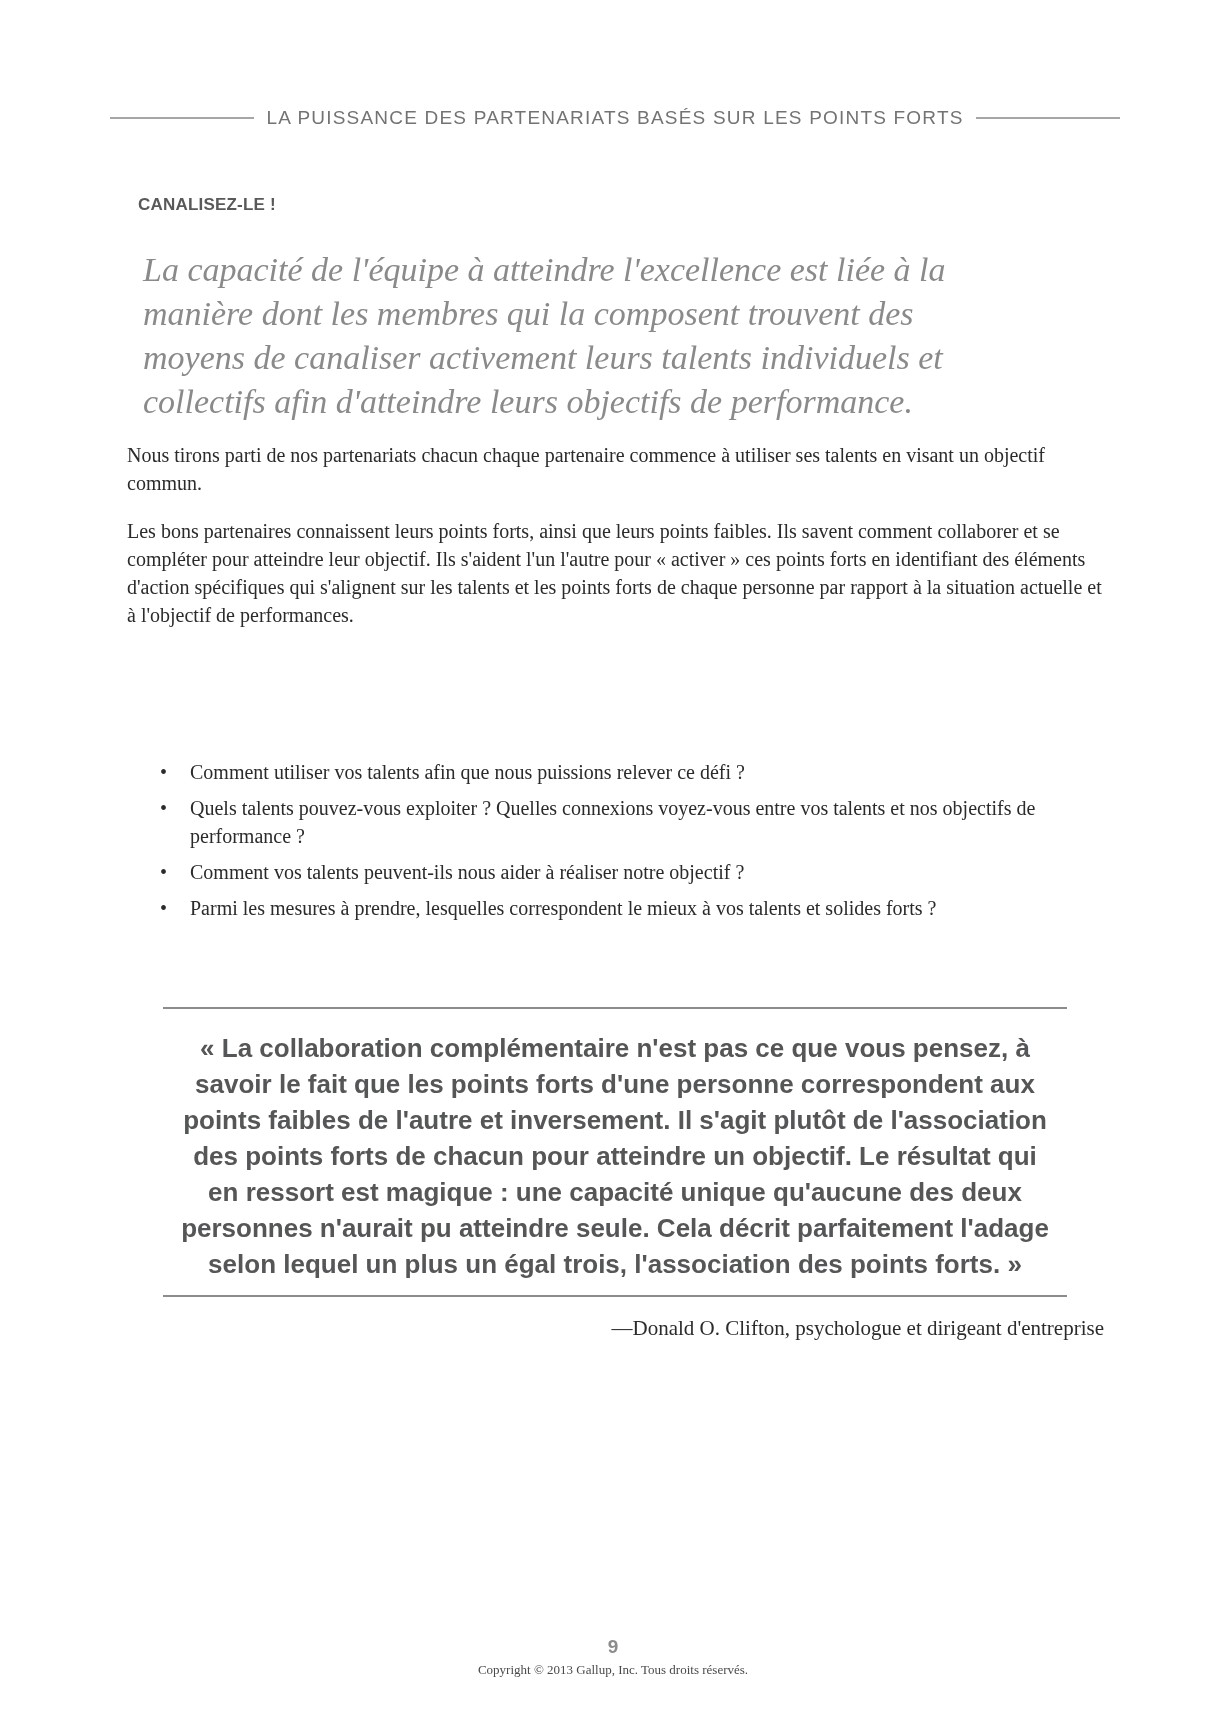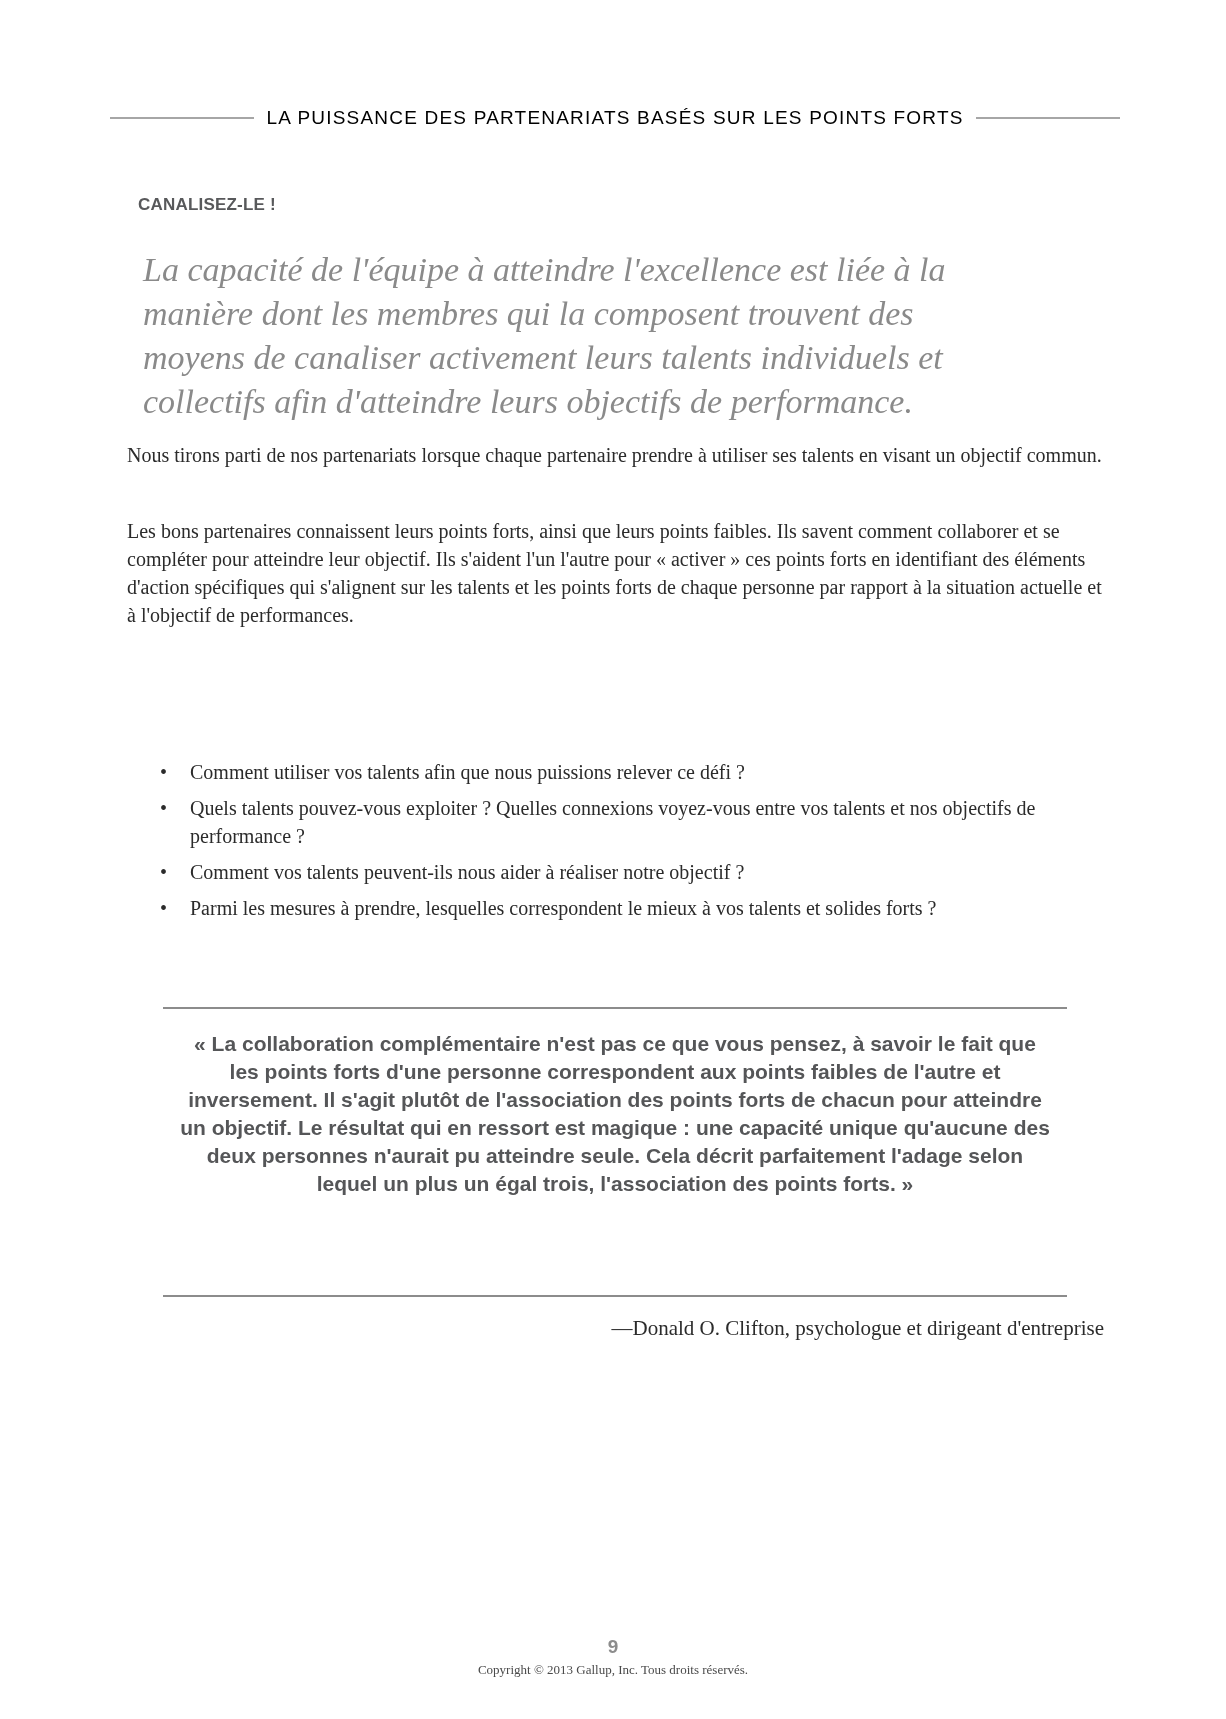--- a/index.html
+++ b/index.html
@@ -1,40 +1,40 @@
 <!DOCTYPE html>
 <html><head>
 <meta charset="utf-8">
 <style>
   html, body { margin: 0; padding: 0; background: #ffffff; }
   body { width: 1226px; height: 1719px; position: relative; overflow: hidden; }
   .page { position: absolute; left: 0; top: 0; width: 1226px; height: 1719px; }
 
   .running-head { position: absolute; top: 106px; left: 110px; width: 1010px; height: 24px; display: flex; align-items: center; }
   .rh-line { flex: 1; height: 2px; background: #a6a6a6; }
-  .rh-text { font-family: "Liberation Sans", sans-serif; font-size: 19px; letter-spacing: 1.2px; color: #000000; padding: 0 12px; white-space: nowrap; }
+  .rh-text { font-family: "Liberation Sans", sans-serif; font-size: 19px; letter-spacing: 1.2px; color: #737373; padding: 0 12px; white-space: nowrap; }
 
   .section-label { position: absolute; top: 195px; left: 138px; font-family: "Liberation Sans", sans-serif; font-weight: bold; font-size: 17px; color: #58595b; letter-spacing: 0.2px; }
 
   .lead { position: absolute; top: 232px; left: 127px; width: 820px; font-family: "Liberation Serif", serif; font-style: italic; font-size: 34px; line-height: 44px; color: #8a8a8a; margin: 16px; }
 
   .body-text { position: absolute; left: 127px; width: 980px; font-family: "Liberation Serif", serif; font-size: 20px; line-height: 28px; color: #2b2b2b; margin: 0; }
   #p1 { top: 441px; }
   #p2 { top: 517px; }
   #p3 { top: 647px; }
 
   .bullets { position: absolute; top: 758px; left: 160px; width: 950px; margin: 0; padding: 0; list-style: none; font-family: "Liberation Serif", serif; font-size: 20px; line-height: 28px; color: #2b2b2b; }
   .bullets li { position: relative; padding-left: 30px; margin-bottom: 8px; }
   .bullets li .bullet { position: absolute; left: 0; top: 0; }
 
   .pull-rule { position: absolute; left: 163px; width: 904px; height: 2px; background: #8c8c8c; }
   #rule-top { top: 1007px; }
   #rule-bottom { top: 1295px; }
 
-  .pull-quote { position: absolute; top: 1030px; left: 180px; width: 870px; text-align: center; font-family: "Liberation Sans", sans-serif; font-weight: bold; font-size: 21px; line-height: 28px; color: #555658; margin: 0; }
+  .pull-quote { position: absolute; top: 1030px; left: 180px; width: 870px; text-align: center; font-family: "Liberation Sans", sans-serif; font-weight: bold; font-size: 26px; line-height: 36px; color: #555658; margin: 0; }
 
   .attribution { position: absolute; top: 1316px; right: 122px; font-family: "Liberation Serif", serif; font-size: 21px; color: #2b2b2b; text-align: right; }
 
   .page-number { position: absolute; top: 1636px; left: 0; width: 1226px; text-align: center; font-family: "Liberation Sans", sans-serif; font-weight: bold; font-size: 19px; color: #8c8c8c; }
   .copyright { position: absolute; top: 1662px; left: 0; width: 1226px; text-align: center; font-family: "Liberation Serif", serif; font-size: 13px; color: #4a4a4a; }
 </style>
 </head>
 <body>
 
 <div class="page">
@@ -42,21 +42,21 @@
   <div class="running-head">
     <div class="rh-line"></div>
     <span class="rh-text">LA PUISSANCE DES PARTENARIATS BASÉS SUR LES POINTS FORTS</span>
     <div class="rh-line"></div>
   </div>
 
   <div class="section-label">CANALISEZ-LE !</div>
 
   <p class="lead">La capacité de l'équipe à atteindre l'excellence est liée à la manière dont les membres qui la composent trouvent des moyens de canaliser activement leurs talents individuels et collectifs afin d'atteindre leurs objectifs de performance.</p>
 
-  <p class="body-text" id="p1">Nous tirons parti de nos partenariats lorsque chaque partenaire prendre à utiliser ses talents en visant un objectif commun.</p>
+  <p class="body-text" id="p1">Nous tirons parti de nos partenariats chacun chaque partenaire commence à utiliser ses talents en visant un objectif commun.</p>
   <p class="body-text" id="p2">Les bons partenaires connaissent leurs points forts, ainsi que leurs points faibles. Ils savent comment collaborer et se compléter pour atteindre leur objectif. Ils s'aident l'un l'autre pour « activer » ces points forts en identifiant des éléments d'action spécifiques qui s'alignent sur les talents et les points forts de chaque personne par rapport à la situation actuelle et à l'objectif de performances.</p>
 
   <ul class="bullets">
     <li>
       <span class="bullet">•</span>
       <span>Comment utiliser vos talents afin que nous puissions relever ce défi ?</span>
     </li>
     <li>
       <span class="bullet">•</span>
       <span>Quels talents pouvez-vous exploiter ? Quelles connexions voyez-vous entre vos talents et nos objectifs de performance ?</span>

